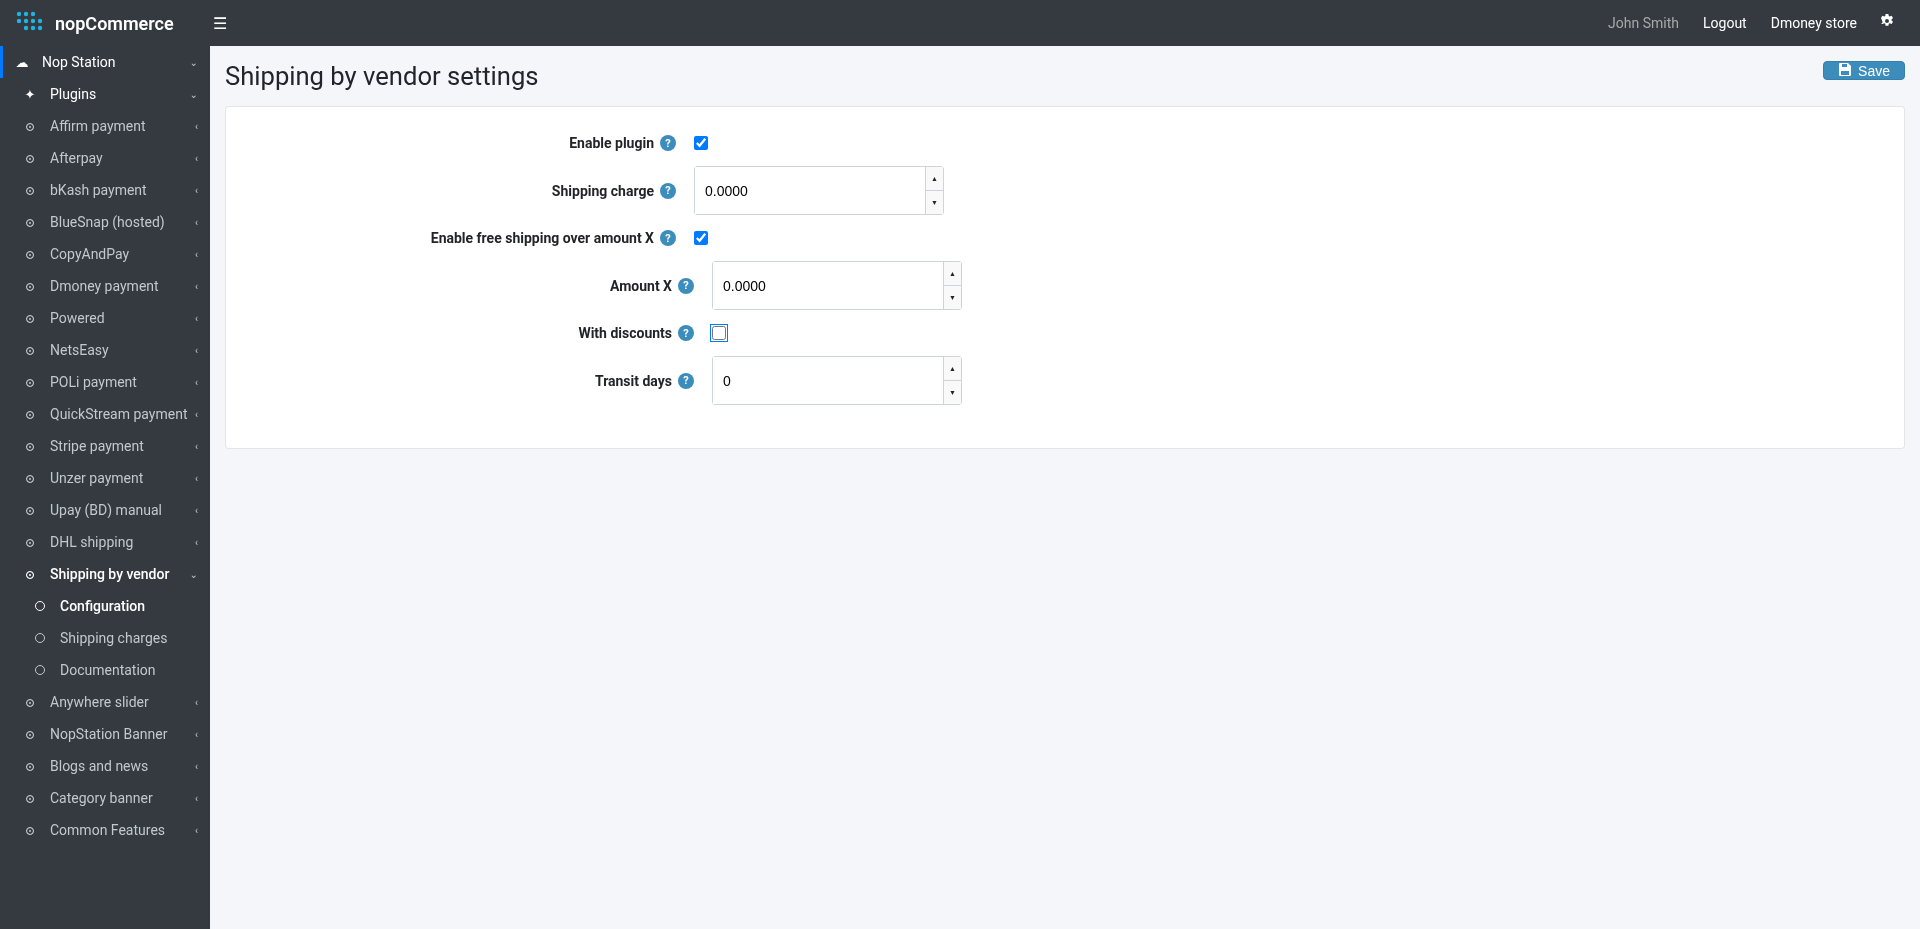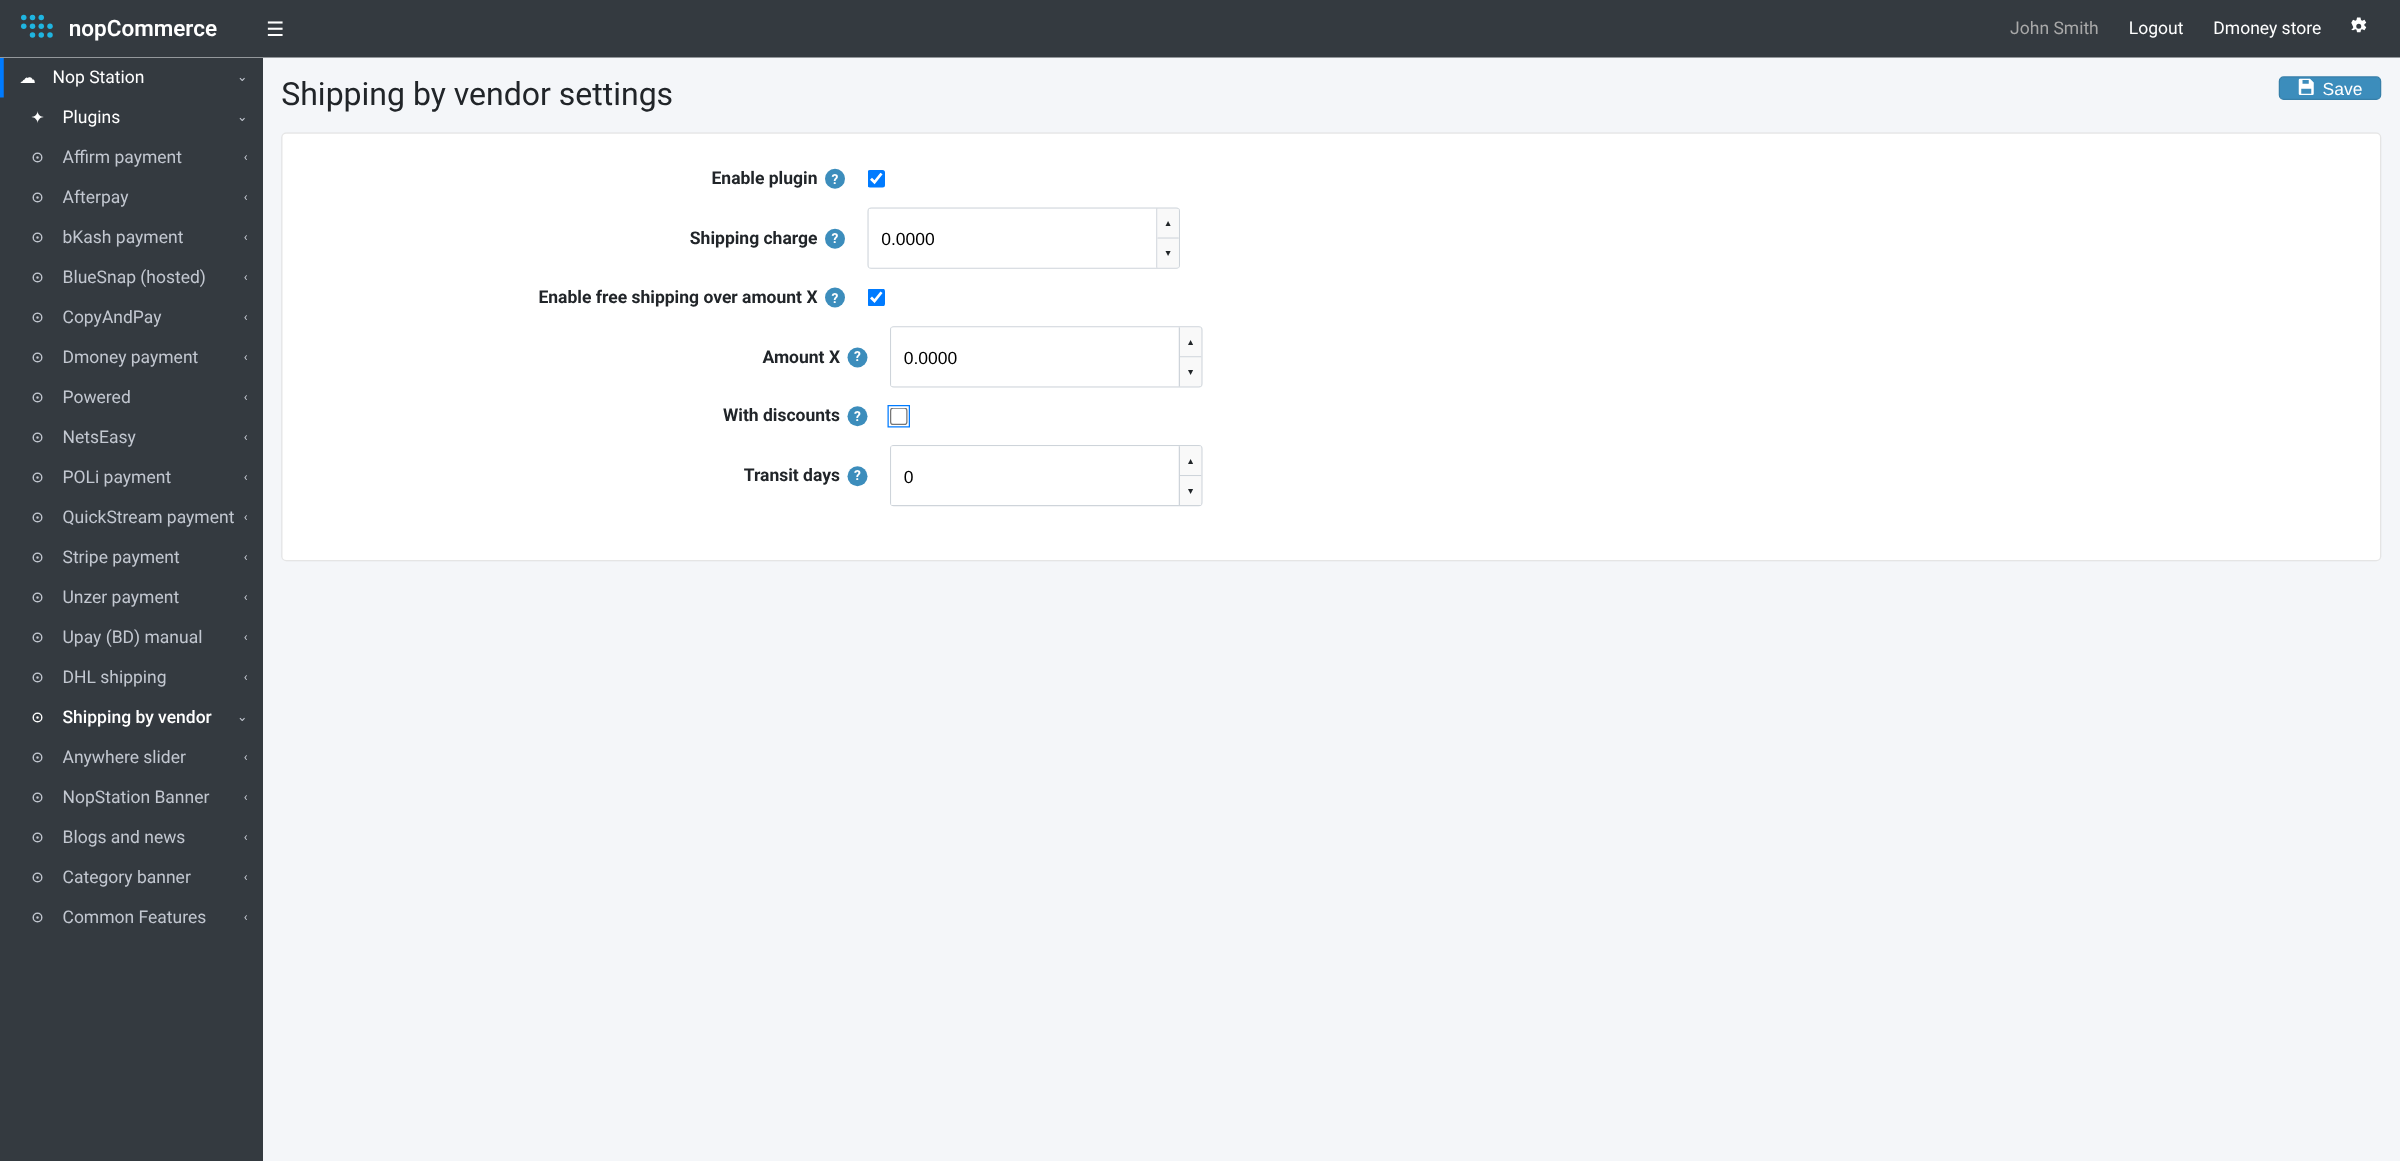--- a/index.html
+++ b/index.html
@@ -170,20 +170,34 @@
         <span class="side-icon"><span class="dot-icon"></span></span>
         <span class="side-label">DHL shipping</span>
         <span class="side-arrow">‹</span>
       </div>
     </div>
   <div class="side-item sub-item current">
     <span class="side-icon"><span class="dot-icon"></span></span>
     <span class="side-label" style="font-weight:500">Shipping by vendor</span>
     <span class="side-arrow">⌄</span>
   </div>
+  <div id="current-sub-list">
+      <div class="side-item sub-sub-item current">
+        <span class="side-icon"><span class="circle-icon"></span></span>
+        <span class="side-label" style="font-weight:500">Configuration</span>
+      </div>
+      <div class="side-item sub-sub-item">
+        <span class="side-icon"><span class="circle-icon"></span></span>
+        <span class="side-label">Shipping charges</span>
+      </div>
+      <div class="side-item sub-sub-item">
+        <span class="side-icon"><span class="circle-icon"></span></span>
+        <span class="side-label">Documentation</span>
+      </div>
+    </div>
   <div id="after-list">
       <div class="side-item sub-item">
         <span class="side-icon"><span class="dot-icon"></span></span>
         <span class="side-label">Anywhere slider</span>
         <span class="side-arrow">‹</span>
       </div>
       <div class="side-item sub-item">
         <span class="side-icon"><span class="dot-icon"></span></span>
         <span class="side-label">NopStation Banner</span>
         <span class="side-arrow">‹</span>

